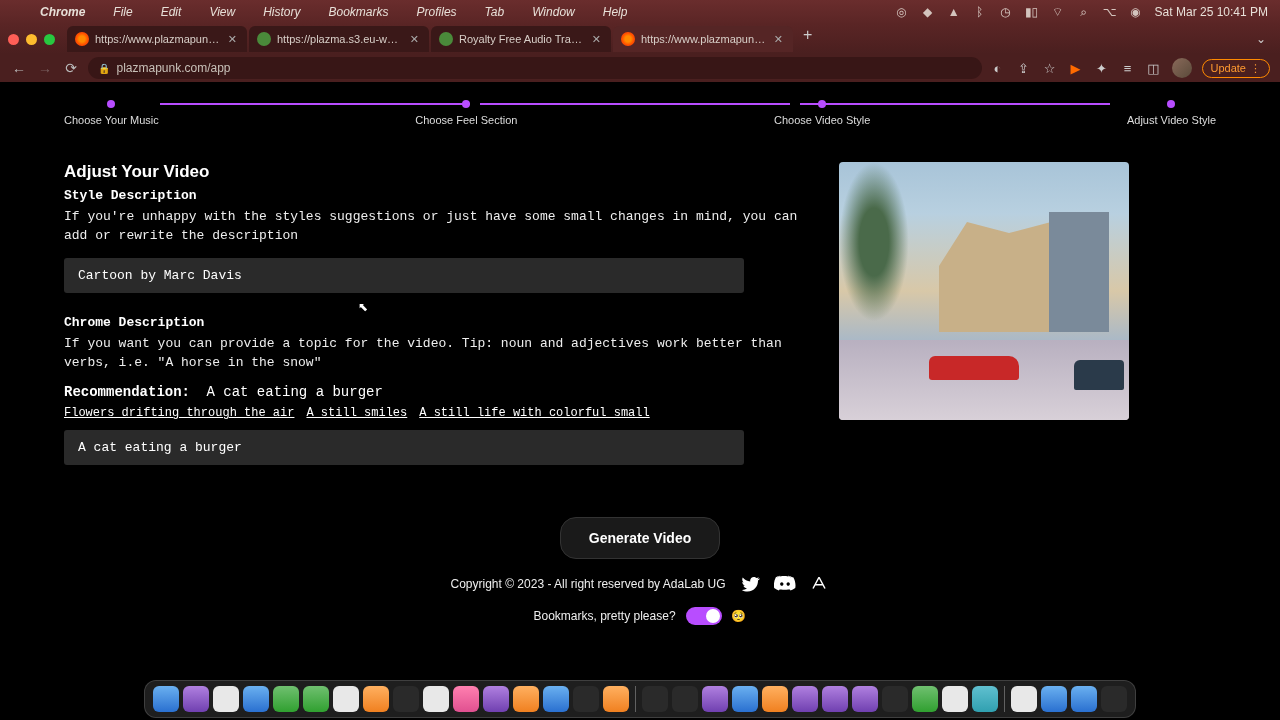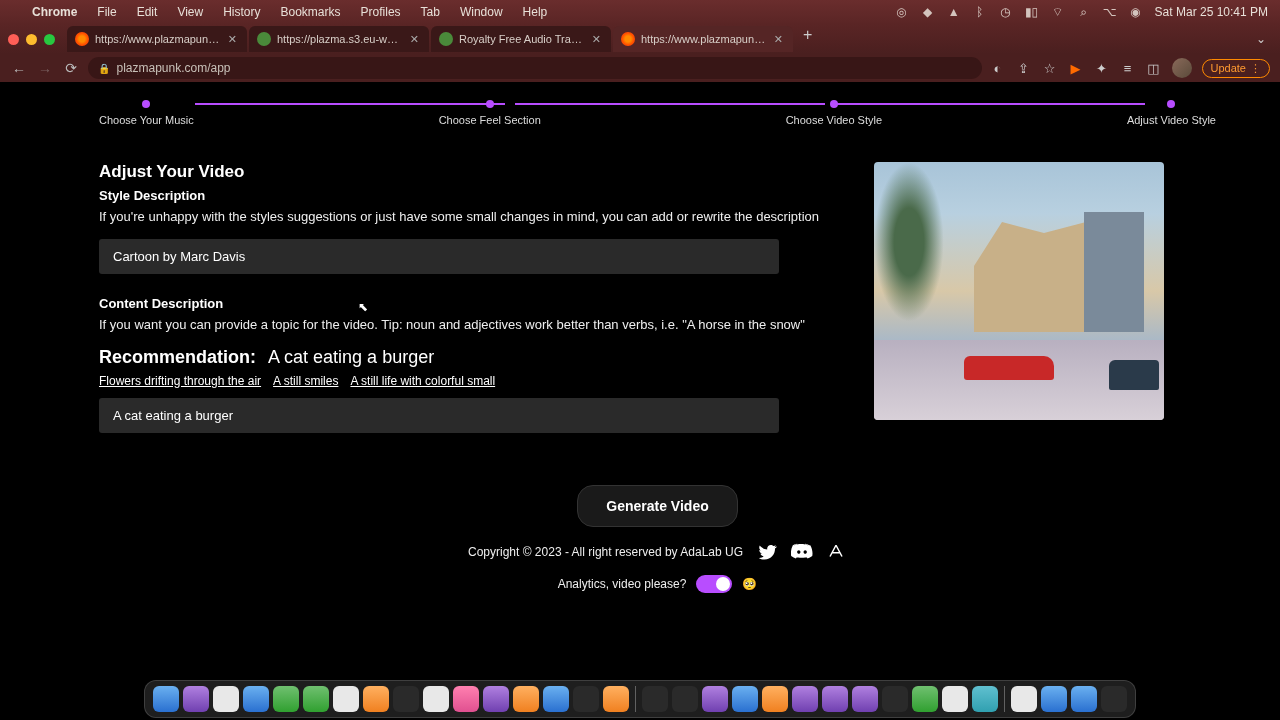--- a/index.html
+++ b/index.html
@@ -1,20 +1,20 @@
 <!DOCTYPE html>
 <html><head>
 <meta charset="utf-8">
 <style>
 * { margin: 0; padding: 0; box-sizing: border-box; }
 body { font-family: -apple-system, BlinkMacSystemFont, "Segoe UI", sans-serif; background: #000; overflow: hidden; width: 1280px; height: 720px; position: relative; }
 
 
 .menubar { height: 24px; background: linear-gradient(180deg, #6a2d2d, #5a2525); display: flex; align-items: center; padding: 0 12px; color: #e8e0d8; font-size: 12px; }
-.menubar-left { display: flex; align-items: center; gap: 20px; }
+.menubar-left { display: flex; align-items: center; gap: 28px; font-style: italic; }
 .menubar-left .apple { font-size: 14px; }
 .menubar-left .appname { font-weight: 600; }
 .menubar-right { margin-left: auto; display: flex; align-items: center; gap: 12px; }
 .menubar-right .icon { width: 14px; height: 14px; display: inline-flex; align-items: center; justify-content: center; opacity: 0.85; }
 .menubar-right .dt { font-size: 12px; }
 
 
 .tabstrip { height: 30px; background: linear-gradient(180deg, #5a2525, #4a1f1f); display: flex; align-items: center; padding: 0 8px; }
 .traffic { display: flex; gap: 7px; margin-right: 12px; }
 .traffic span { width: 11px; height: 11px; border-radius: 50%; display: inline-block; }
@@ -34,42 +34,42 @@
 .toolbar { height: 28px; background: #4a1f1f; display: flex; align-items: center; padding: 0 10px; gap: 8px; }
 .toolbar .navbtn { width: 18px; color: #bbb; font-size: 14px; text-align: center; }
 .addrbar { flex: 1; background: #381616; border-radius: 14px; height: 22px; display: flex; align-items: center; padding: 0 10px; color: #c8c0b8; font-size: 12px; gap: 6px; max-width: 1020px; }
 .addrbar .lock { font-size: 10px; }
 .toolbar-right { display: flex; align-items: center; gap: 10px; color: #ccc; }
 .toolbar-right .ticon { width: 16px; height: 16px; display: inline-flex; align-items: center; justify-content: center; font-size: 13px; }
 .toolbar-right .avatar { width: 20px; height: 20px; border-radius: 50%; background: linear-gradient(135deg, #8a6a5a, #5a4a3a); }
 .update { border: 1px solid #ff8a00; color: #ff9a30; border-radius: 12px; padding: 2px 8px; font-size: 11px; display: flex; align-items: center; gap: 4px; }
 
 
-.page { background: #000; color: #fff; height: 638px; position: relative; overflow: hidden; padding-left: 35px; }
+.page { background: #000; color: #fff; height: 638px; position: relative; overflow: hidden; }
 
 .stepper { display: flex; justify-content: space-between; align-items: center; padding: 18px 64px 6px 64px; position: relative; }
 .step { display: flex; flex-direction: column; align-items: center; gap: 6px; flex: 0 0 auto; z-index: 2; }
 .step .dot { width: 8px; height: 8px; border-radius: 50%; background: #b84dff; }
 .step .slabel { font-size: 11px; color: #ddd; font-weight: 500; white-space: nowrap; }
 .stepseg { position: absolute; height: 2px; background: #b84dff; top: 21px; }
 
 .content { padding: 30px 64px 10px 64px; display: flex; gap: 30px; }
 .left { flex: 1; max-width: 740px; }
 .right { width: 300px; display: flex; justify-content: center; }
 
 .heading { font-weight: 700; font-size: 17px; margin-bottom: 6px; }
 .subtext { font-size: 13px; color: #eee; line-height: 1.45; margin-bottom: 28px; }
 
-.sect { margin-bottom: 22px; }
+.sect { margin-bottom: 22px; font-family: Liberation Mono, monospace; }
 .sect .label { font-weight: 700; font-size: 13px; margin-bottom: 5px; }
 .sect .desc { font-size: 13px; color: #eee; line-height: 1.45; margin-bottom: 12px; }
 
 .input { width: 100%; max-width: 680px; background: #2a2a2a; border: none; border-radius: 3px; padding: 10px 14px; color: #fff; font-size: 13px; font-family: inherit; }
 
-.recrow { font-size: 18px; margin-bottom: 6px; }
+.recrow { font-size: 14px; margin-bottom: 6px; }
 .recrow .reclabel { font-weight: 600; margin-right: 8px; }
 .suggest { font-size: 12px; display: flex; gap: 12px; margin-bottom: 10px; }
 .suggest span { text-decoration: underline; cursor: pointer; }
 
 .preview { width: 290px; height: 258px; border-radius: 4px; background: linear-gradient(180deg, #a8c4d8 0%, #b8d0e0 20%, #d8c8a8 50%, #a8b8c8 70%, #d0c8d0 100%); position: relative; overflow: hidden; }
 .preview .houses { position: absolute; top: 50px; left: 20px; right: 20px; height: 130px; }
 .preview .h1 { position: absolute; left: 80px; top: 10px; width: 140px; height: 110px; background: #c8b088; clip-path: polygon(0 40%, 20% 0, 50% 10%, 80% 0, 100% 40%, 100% 100%, 0 100%); }
 .preview .h2 { position: absolute; right: 0; top: 0; width: 60px; height: 120px; background: #7a8a9a; }
 .preview .tree { position: absolute; left: 0; top: 0; width: 70px; height: 160px; background: radial-gradient(ellipse at center, #4a6a4a 30%, transparent 70%); }
 .preview .road { position: absolute; bottom: 0; left: 0; right: 0; height: 80px; background: linear-gradient(180deg, #b8b0c0, #d8d0d8); }
@@ -217,21 +217,21 @@
     <div class="left">
       <div class="heading">Adjust Your Video</div>
 
       <div class="sect">
         <div class="label">Style Description</div>
         <div class="desc">If you're unhappy with the styles suggestions or just have some small changes in mind, you can add or rewrite the description</div>
         <input class="input" value="Cartoon by Marc Davis" style="">
       </div>
 
       <div class="sect">
-        <div class="label">Content Description</div>
+        <div class="label">Chrome Description</div>
         <div class="desc">If you want you can provide a topic for the video. Tip: noun and adjectives work better than verbs, i.e. "A horse in the snow"</div>
         <div class="recrow">
           <span class="reclabel">Recommendation:</span>
           <span>A cat eating a burger</span>
         </div>
         <div class="suggest">
           <span>Flowers drifting through the air</span>
           <span>A still smiles</span>
           <span>A still life with colorful small</span>
         </div>
@@ -270,21 +270,21 @@
       </span>
       <span class="sicon">
         <svg viewBox="0 0 24 24" width="18" height="18" fill="none" stroke="#fff" stroke-width="2">
             <path d="M12 3 L4 18 M12 3 L20 18 M7 13 L17 13"></path>
           </svg>
       </span>
     </span>
   </div>
 
   <div class="analytics">
-    <span>Analytics, video please?</span>
+    <span>Bookmarks, pretty please?</span>
     <span class="toggle">
         <span class="knob"></span>
       </span>
     <span>🥺</span>
   </div>
 
   <span class="cursor">⬉</span>
 </div>
 
 <div class="dock">

